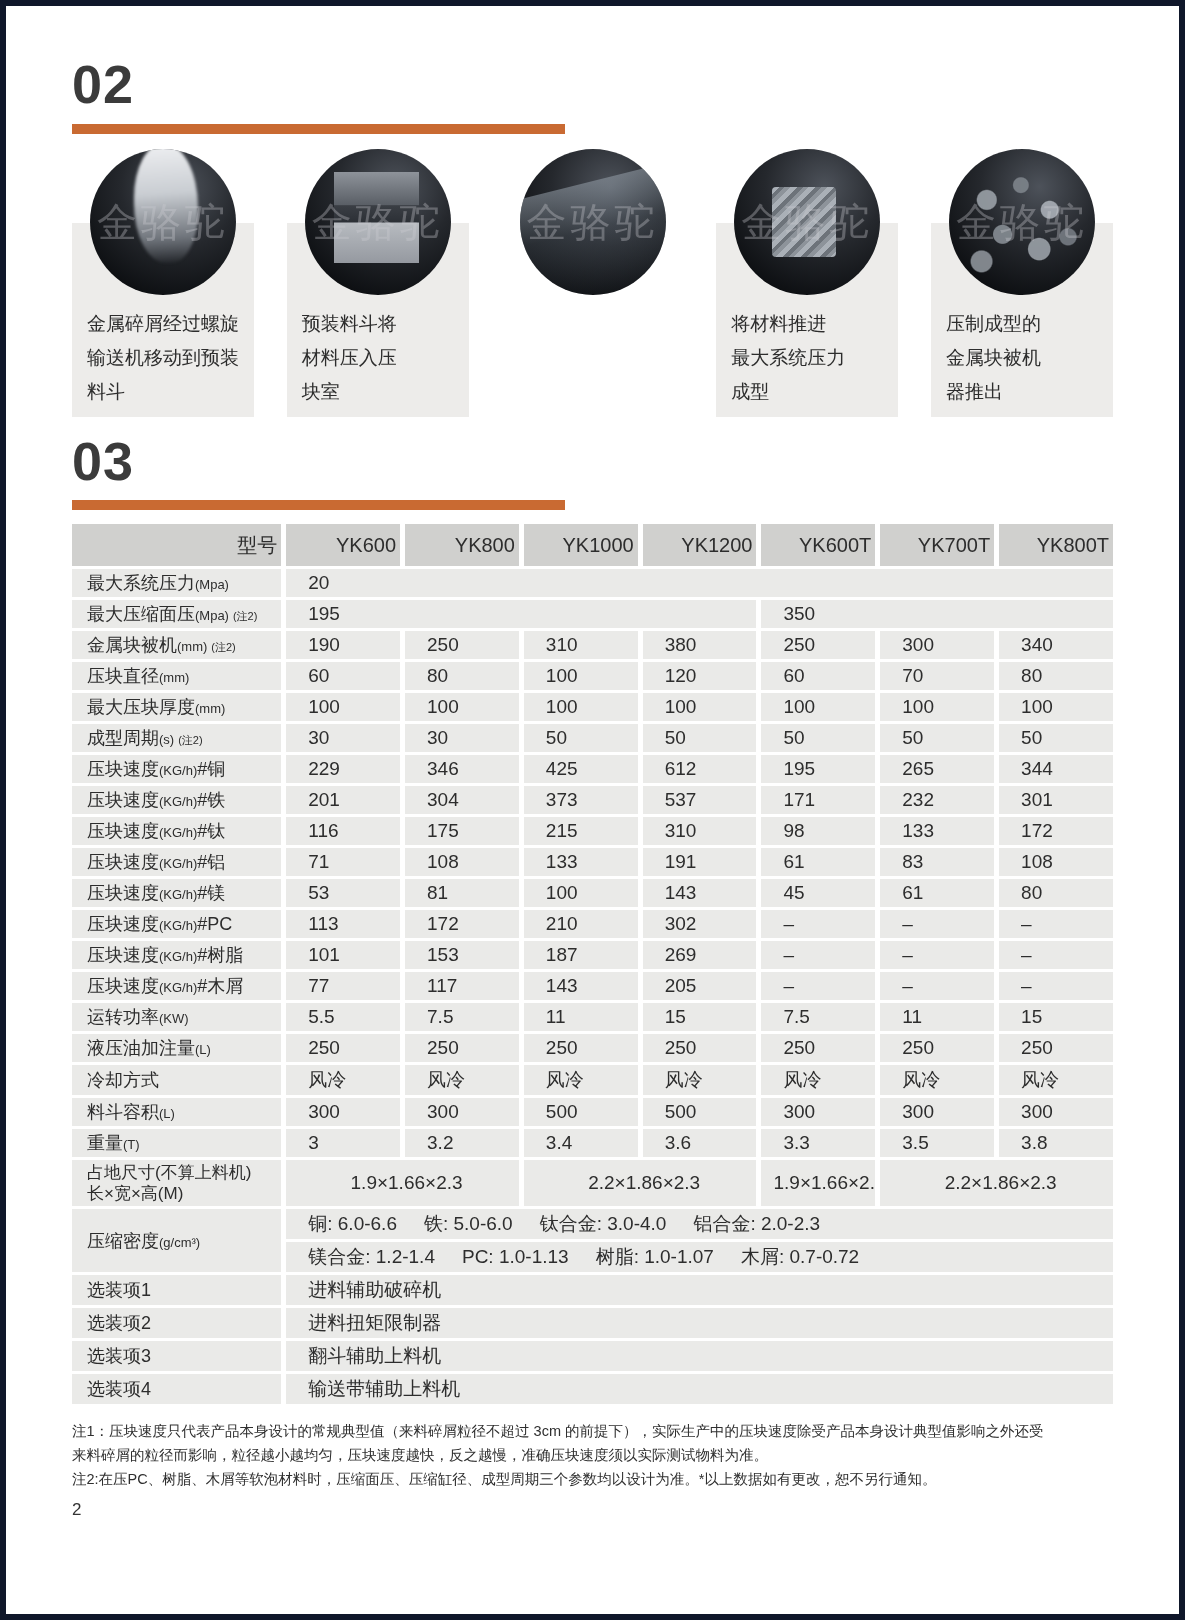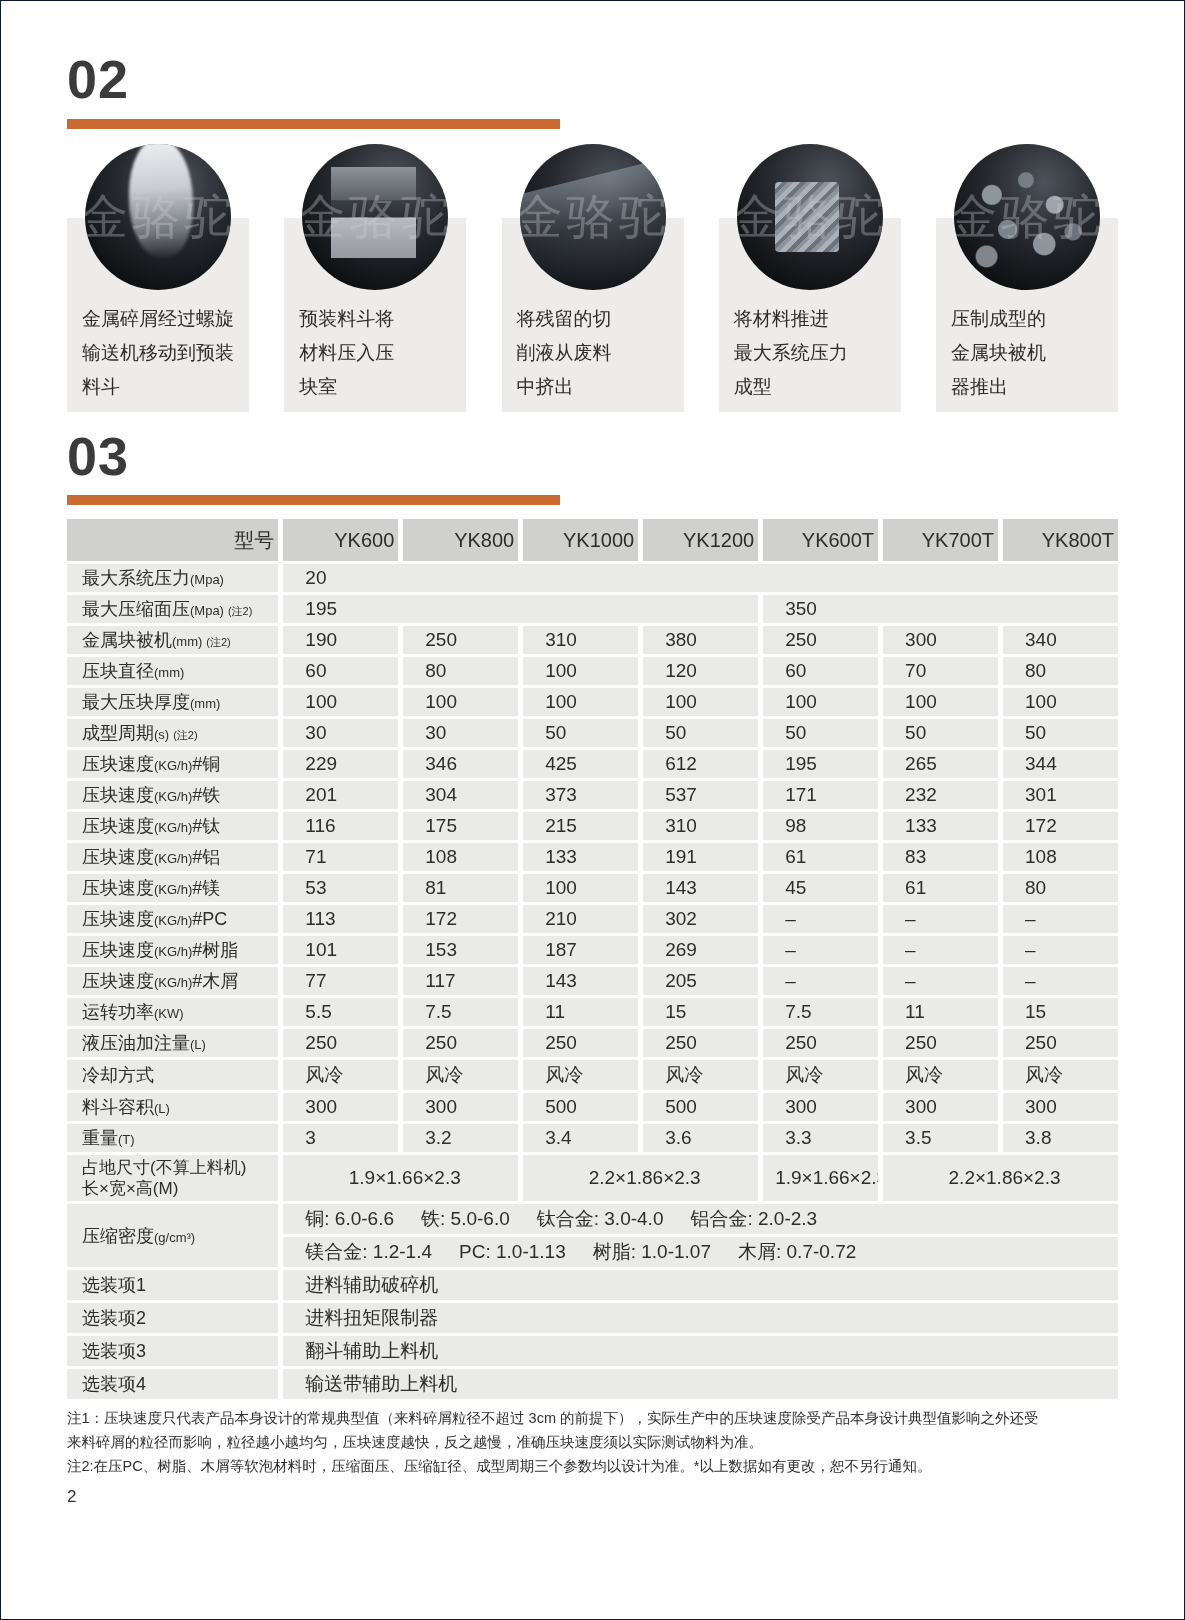--- a/index.html
+++ b/index.html
@@ -2,21 +2,21 @@
 <html style="--accent: #c96a32; --hdr: #d0d0ce; --cell: #eaeae8; --box: #edecea;"><head>
 <meta charset="utf-8">
 <style>
   :root{
     --accent:#c96a32; --hdr:#d0d0ce; --cell:#eaeae8; --box:#edecea;
     --ink:#2d2d2d; --title:#3b3b3b;
   }
   *{margin:0;padding:0;box-sizing:border-box;}
   html,body{background:#f2f2f2;}
   body{font-family:"Liberation Sans","DejaVu Sans",sans-serif;color:var(--ink);}
-  .page{width:1185px;height:1620px;background:#ffffff;margin:0 auto;position:relative;overflow:hidden;border:1px solid #0f172a;}
+  .page{width:1185px;height:1620px;background:#ffffff;margin:0 auto;position:relative;overflow:hidden;border:6px solid #0f172a;}
   .content{padding:50px 66px 0 66px;}
 
   
   .sec-head{display:flex;align-items:baseline;gap:22px;font-size:54px;font-weight:800;color:var(--title);line-height:1.05;letter-spacing:1px;}
   .rule{width:493px;height:10px;background:var(--accent);margin-top:11px;}
 
   
   .steps{display:flex;justify-content:space-between;margin-top:15px;}
   .step{width:182px;}
   .photo{width:146px;height:146px;border-radius:50%;margin:0 auto;position:relative;z-index:1;overflow:hidden;
@@ -32,21 +32,21 @@
          background:repeating-linear-gradient(135deg,#aab0b7 0 5px,#6d737a 5px 9px,#8d939a 9px 13px);}
   .p5::before{left:6%;top:10%;width:90%;height:84%;filter:blur(.5px);opacity:.9;
          background:radial-gradient(circle at 22% 30%,#9ba1a8 0 7%,transparent 8%),
                     radial-gradient(circle at 48% 18%,#7e848b 0 6%,transparent 7%),
                     radial-gradient(circle at 70% 38%,#aab0b7 0 7%,transparent 8%),
                     radial-gradient(circle at 34% 58%,#878d94 0 8%,transparent 9%),
                     radial-gradient(circle at 62% 70%,#9ba1a8 0 9%,transparent 10%),
                     radial-gradient(circle at 84% 60%,#767c83 0 6%,transparent 7%),
                     radial-gradient(circle at 18% 80%,#8d939a 0 7%,transparent 8%);}
   .wm{position:absolute;left:50%;top:50%;transform:translate(-50%,-50%);z-index:2;
-      font-size:48px;color:rgba(205,205,210,.34);white-space:nowrap;letter-spacing:4px;}
+      font-size:40px;color:rgba(205,205,210,.34);white-space:nowrap;letter-spacing:4px;}
   .cap-box{background:var(--box);margin-top:-72px;padding:84px 13px 8px 15px;min-height:188px;}
   .cap{font-size:19px;line-height:34px;white-space:pre-line;color:var(--ink);}
 
   .sec-params{margin-top:16px;}
 
   
   table{border-collapse:separate;border-spacing:5px 3px;table-layout:fixed;
         width:calc(100% + 10px);margin:11px 0 0 -5px;}
   td{background:var(--cell);height:27px;padding:2px 4px 2px 22px;font-size:19px;
      vertical-align:middle;overflow:hidden;white-space:nowrap;}
@@ -54,21 +54,21 @@
   td.lbl{padding-left:15px;font-size:18px;}
   .lu{font-size:13px;}
   .ln{font-size:11px;margin-left:4px;}
   .sfx{font-size:18px;}
   td.ctr{text-align:center;padding-left:12px;}
   .l2line{font-size:17px;line-height:21px;}
   td.den span{margin-right:27px;}
   col.c-label{width:20.8%;}
 
   
-  .notes{margin-top:4px;font-size:14.5px;line-height:24px;color:#2f2f2f;}
+  .notes{margin-top:12px;font-size:14.5px;line-height:24px;color:#2f2f2f;}
   .pagenum{margin-top:9px;font-size:17px;color:#333;}
 </style>
 </head>
 <body>
 
 <div class="page">
   <div class="content">
 
     <div class="sec-operation">
       <div class="sec-head">
@@ -92,25 +92,20 @@
             </div>
             <div class="cap-box">
               <div class="cap">预装料斗将
 材料压入压
 块室</div>
             </div>
           </div>
           <div class="step">
             <div class="photo p3">
               <span class="wm">金骆驼</span>
-            </div>
-            <div class="cap-box">
-              <div class="cap">将残留的切
-削液从废料
-中挤出</div>
             </div>
           </div>
           <div class="step">
             <div class="photo p4">
               <span class="wm">金骆驼</span>
             </div>
             <div class="cap-box">
               <div class="cap">将材料推进
 最大系统压力
 成型</div>

